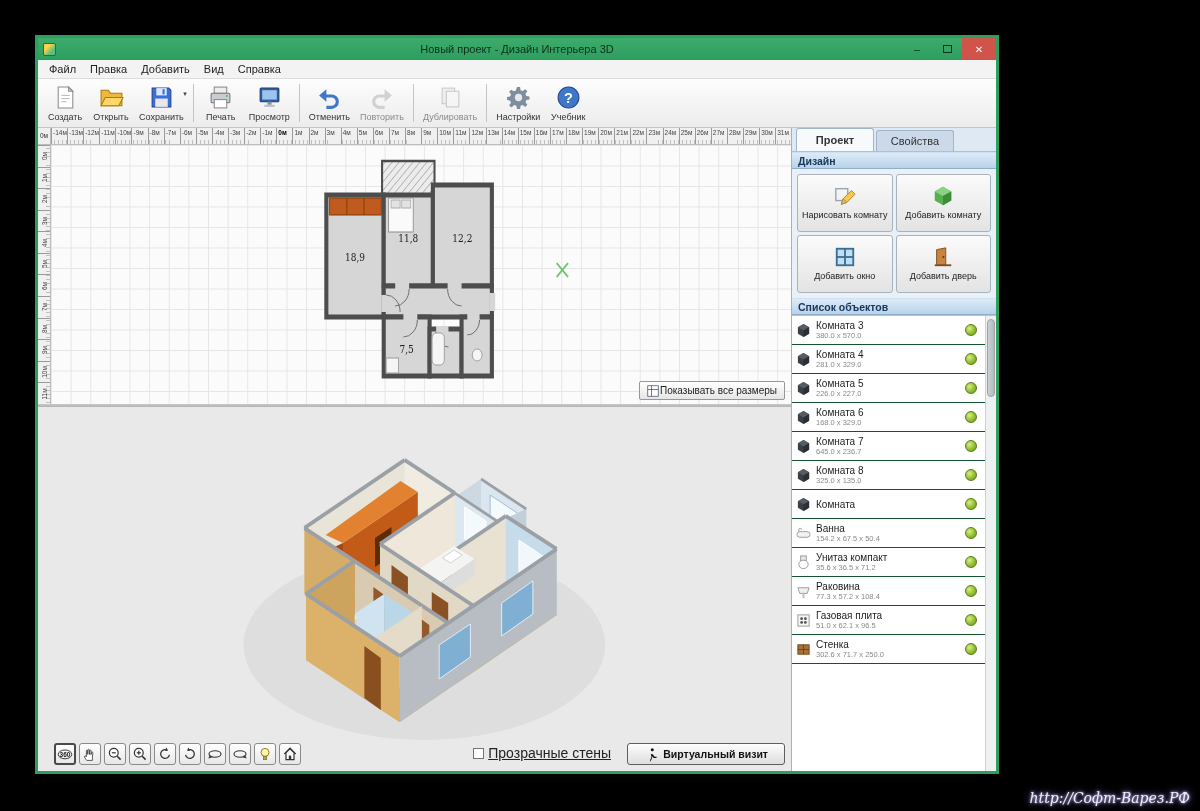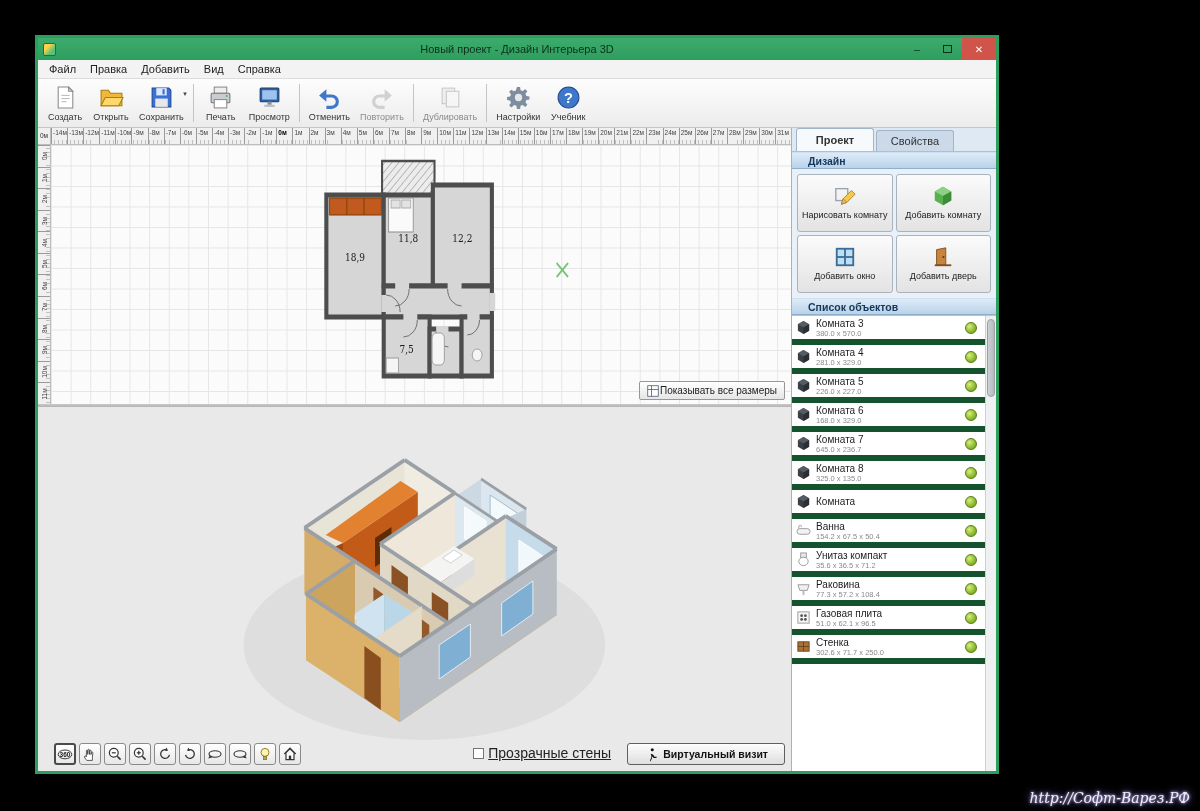--- a/index.html
+++ b/index.html
@@ -64,30 +64,30 @@
   .vvisit{position:absolute;right:6px;bottom:6px;height:22px;display:flex;align-items:center;gap:4px;padding:0 16px;
     font-size:10.5px;font-weight:bold;color:#111;background:linear-gradient(#fdfdfd,#dedede);border:1px solid #5f5f5f;border-radius:3px;cursor:pointer;}
   .vv-icon svg{width:15px;height:15px;display:block;}
   
   .right-panel{width:205px;flex:0 0 auto;background:#e9f0f8;border-left:1px solid #9fb4c8;display:flex;flex-direction:column;min-height:0;}
   .tabs{height:24px;flex:0 0 auto;display:flex;align-items:flex-end;padding:2px 4px 0 4px;gap:2px;background:#dfe9f3;border-bottom:1px solid #aebfd2;}
   .tab{width:78px;height:21px;font-size:11px;color:#333;display:flex;align-items:center;justify-content:center;
     background:#ccd9e8;border:1px solid #a2b4c8;border-bottom:none;border-radius:3px 3px 0 0;cursor:pointer;}
   .tab.active{background:#f7fafd;font-weight:bold;height:23px;}
   .panel-scroll{flex:1;display:flex;flex-direction:column;min-height:0;}
-  .sec-header{height:17px;flex:0 0 auto;font-size:10.5px;font-weight:bold;color:#14365a;display:flex;align-items:center;padding-left:16px;
+  .sec-header{height:17px;flex:0 0 auto;font-size:10.5px;font-weight:bold;color:#14365a;display:flex;align-items:center;padding-left:6px;
     background:linear-gradient(#ddebf8,#b9d2e9);border-top:1px solid #cfe0f0;border-bottom:1px solid #8fafcd;}
   .design-grid{flex:0 0 auto;display:grid;grid-template-columns:1fr 1fr;gap:3px;padding:5px 5px;}
   .design-btn{height:58px;background:linear-gradient(#fbfbfb,#e3e3e3);border:1px solid #a9b3bd;border-radius:3px;cursor:pointer;
     display:flex;flex-direction:column;align-items:center;justify-content:center;gap:3px;padding:2px;}
   .design-icon svg{width:22px;height:22px;display:block;}
   .design-label{font-size:9px;color:#222;line-height:1.15;text-align:center;}
   .objects-wrap{flex:1;position:relative;background:#fff;border-top:1px solid #c0c0c0;min-height:0;overflow:hidden;}
   .objects-list{position:absolute;left:0;top:0;right:11px;bottom:0;overflow:hidden;}
-  .obj-row{height:29px;border-bottom:6px solid #14532d;display:flex;align-items:center;padding:0 4px;position:relative;cursor:default;}
+  .obj-row{height:29px;border-bottom:1px solid #14532d;display:flex;align-items:center;padding:0 4px;position:relative;cursor:default;}
   .obj-icon{width:18px;flex:0 0 auto;}
   .obj-icon svg{width:15px;height:15px;display:block;}
   .obj-text{flex:1;min-width:0;padding-left:2px;}
   .obj-name{font-size:10px;color:#1c1c1c;white-space:nowrap;overflow:hidden;}
   .obj-size{font-size:7.5px;color:#8a8a8a;white-space:nowrap;}
   .eye{width:12px;height:12px;flex:0 0 auto;border-radius:50%;margin-right:4px;
     background:radial-gradient(circle at 35% 35%,#d8ef7d,#8ab82e 60%,#6a9a1e);border:1px solid #5a7d1a;cursor:pointer;}
   .scrollbar{position:absolute;right:0;top:0;bottom:0;width:11px;background:#eef0f2;border-left:1px solid #d0d0d0;}
   .scroll-thumb{position:absolute;left:1px;right:1px;top:3px;height:78px;background:linear-gradient(90deg,#cdd1d6,#b4b9bf);border:1px solid #9aa0a6;border-radius:4px;}
   

